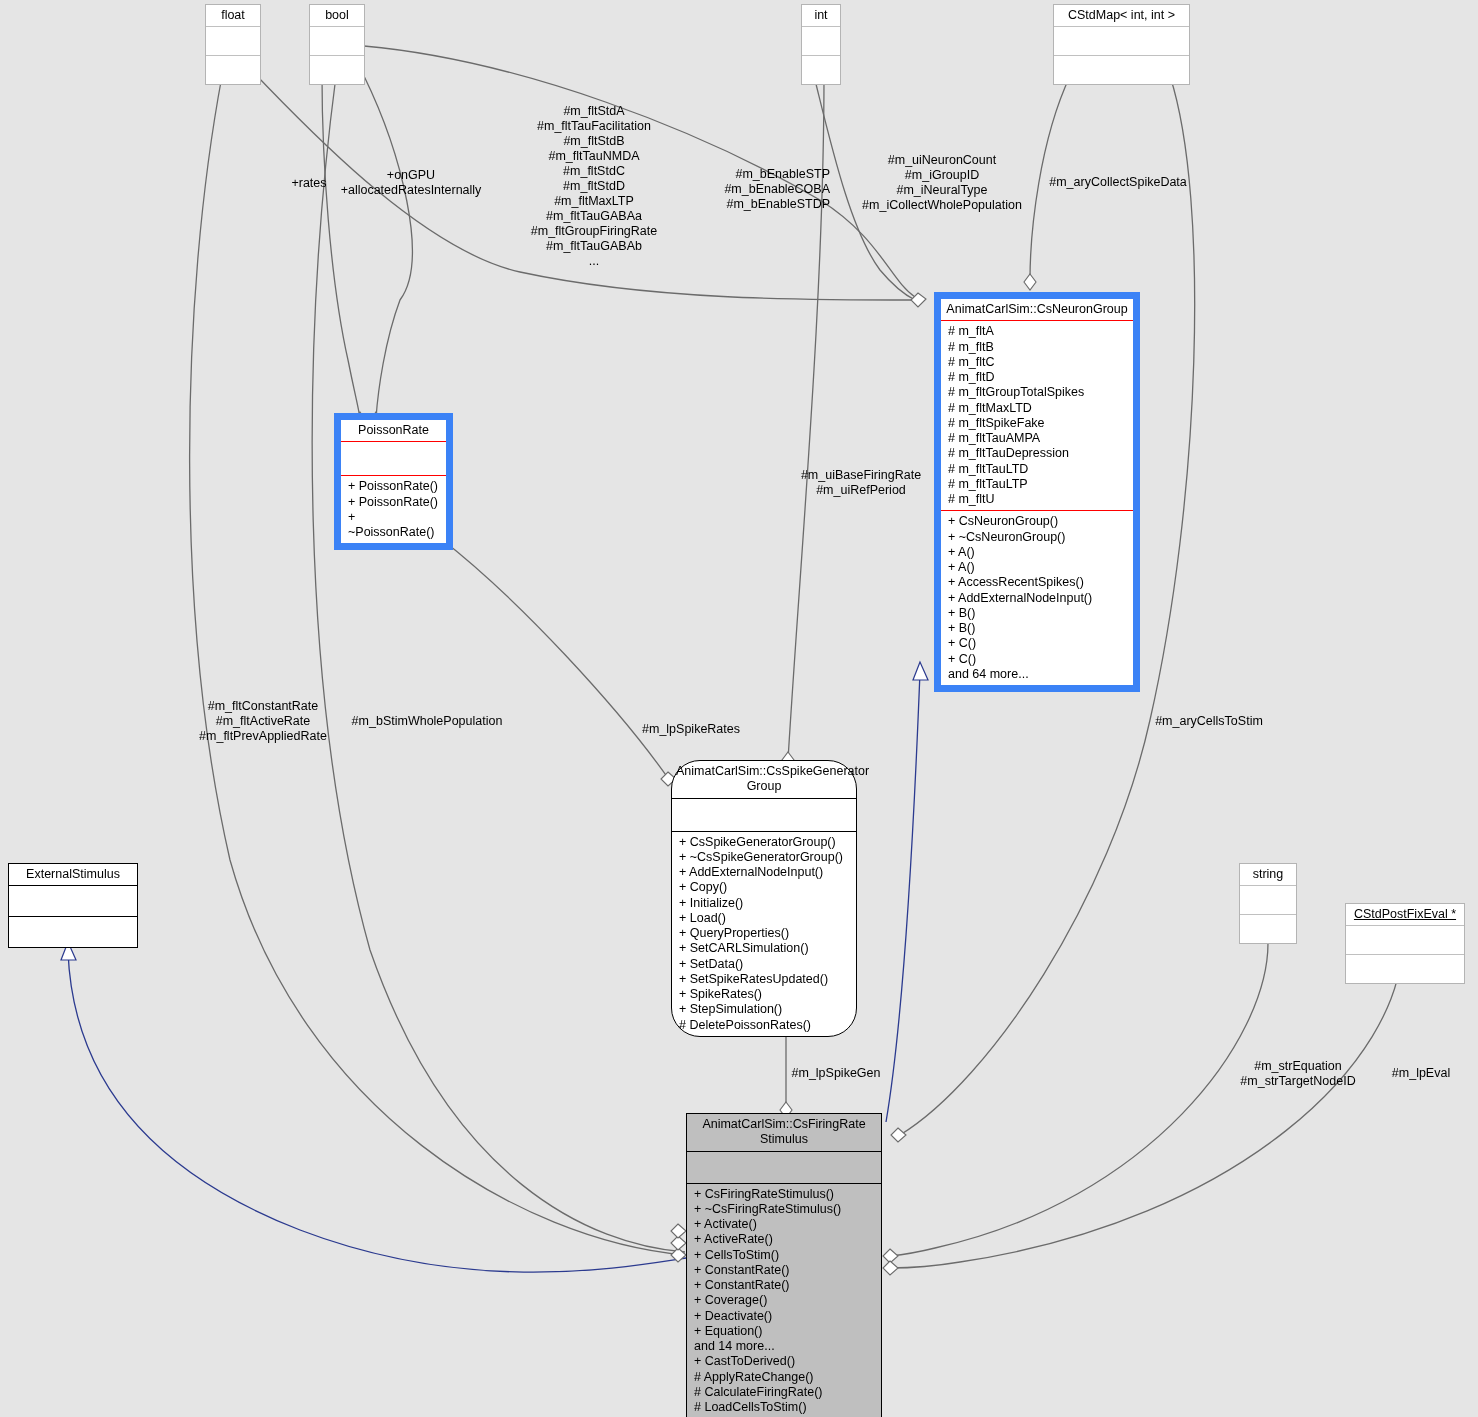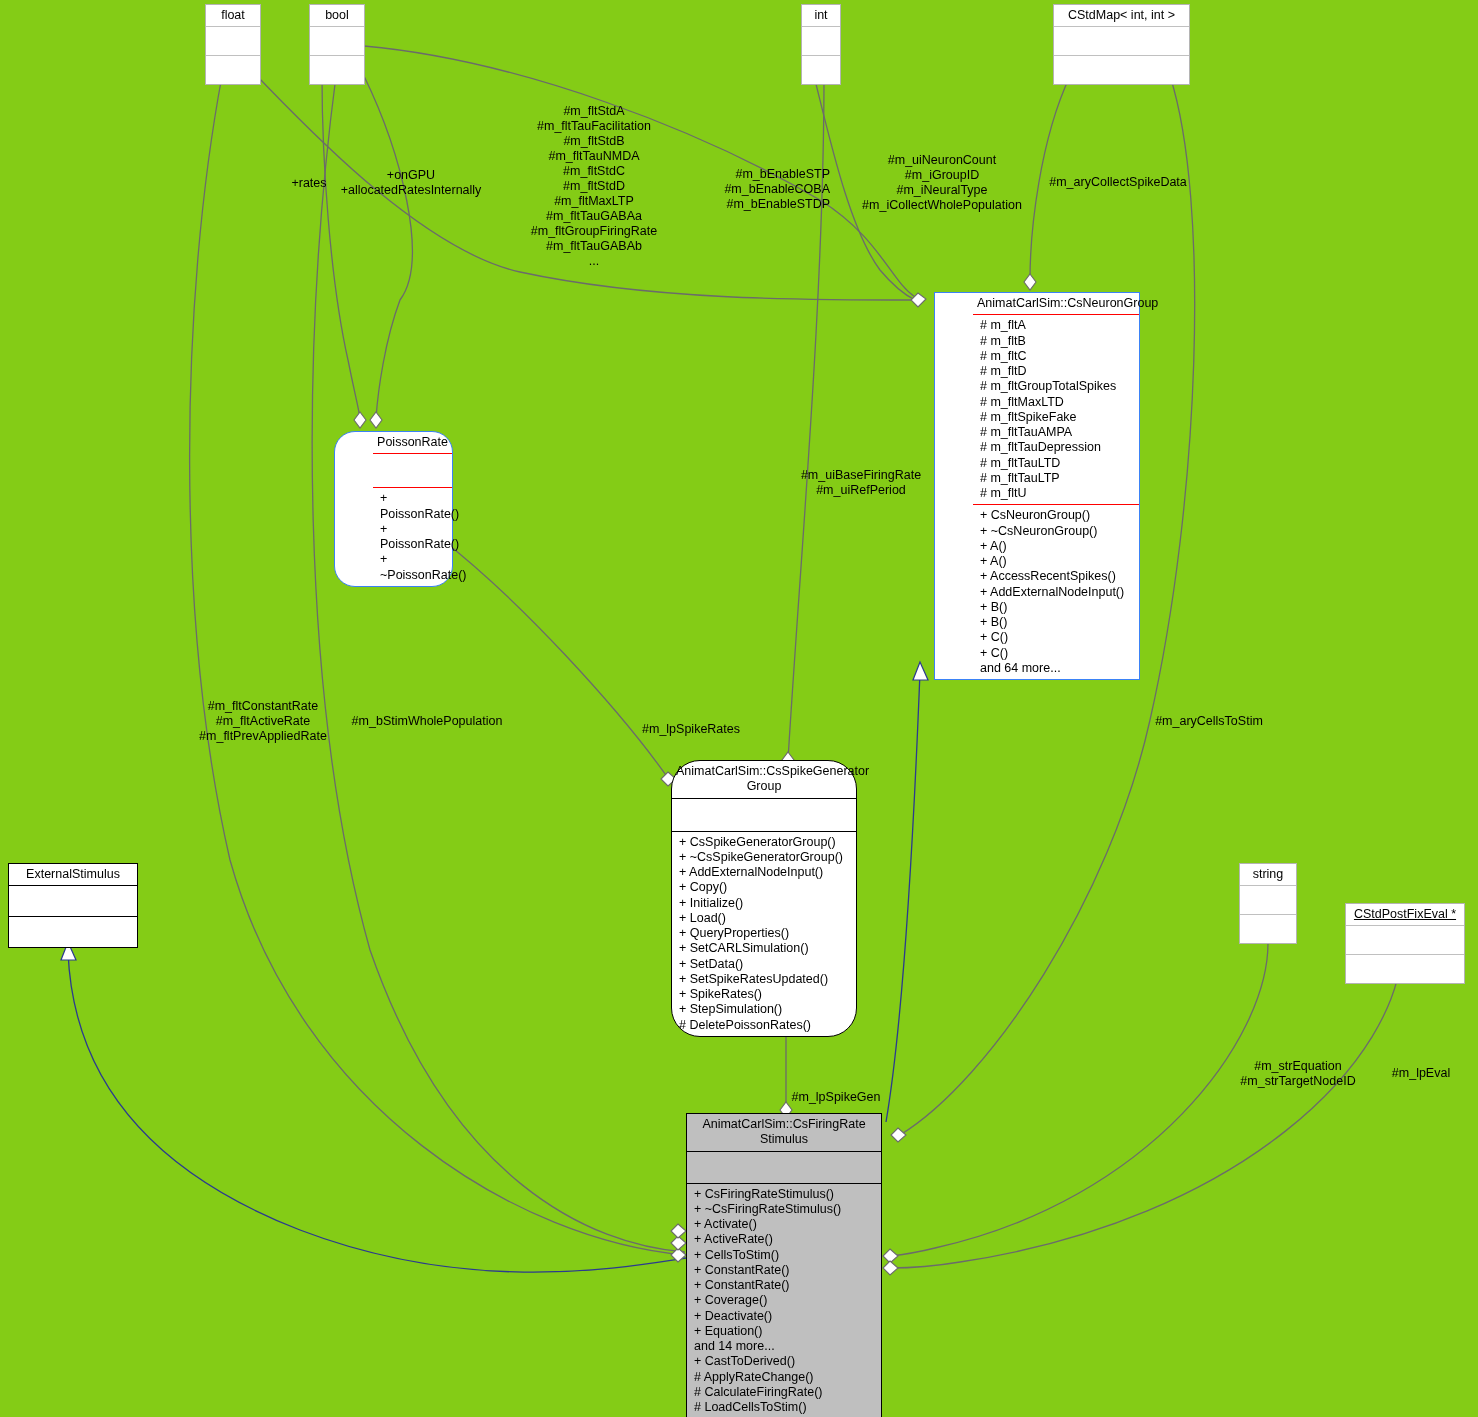--- a/index.html
+++ b/index.html
@@ -7,21 +7,21 @@
     padding: 0;
     background: #ffffff;
   }
   body {
     font-family: "Liberation Sans", sans-serif;
   }
   #canvas {
     position: relative;
     width: 1478px;
     height: 1417px;
-    background: #84cc16;
+    background: #e5e5e5;
     overflow: hidden;
   }
   #edges {
     position: absolute;
     left: 0;
     top: 0;
     width: 1478px;
     height: 1417px;
     pointer-events: none;
   }
@@ -29,21 +29,21 @@
     position: absolute;
     box-sizing: border-box;
     background: #ffffff;
     border: 1px solid #c0c0c0;
     font-size: 12.5px;
     color: #000000;
     line-height: 1.22;
   }
   .node.plain { border: 1px solid #b4b4b4; }
   .node.black { border: 1px solid #000000; }
-  .node.red   { border: 1px solid #3b82f6; padding-left: 38px; }
+  .node.red   { border: 7px solid #3b82f6; }
   .node.gray  { border: 1px solid #000000; background: #bfbfbf; }
   .node .title {
     text-align: center;
     padding: 3px 4px 3px 4px;
     white-space: pre-line;
   }
   .node .sep {
     border-top: 1px solid #c0c0c0;
     height: 0;
   }
@@ -157,21 +157,21 @@
   </div>
 
   <div class="node plain" style="left:1053px; top:4px; width:137px;">
     <div class="title">CStdMap&lt; int, int &gt;</div>
     <div class="sep"></div>
     <div class="attrs empty"></div>
     <div class="sep"></div>
     <div class="ops empty"></div>
   </div>
 
-  <div class="node red" style="left:334px; top:431px; width:119px;border-radius:21px;">
+  <div class="node red" style="left:334px; top:413px; width:119px;">
     <div class="title">PoissonRate</div>
     <div class="sep"></div>
     <div class="attrs empty" style="height:27px;"></div>
     <div class="sep"></div>
     <div class="ops">+ PoissonRate()
 + PoissonRate()
 + ~PoissonRate()</div>
   </div>
 
   <div class="node red" style="left:934px; top:292px; width:206px;">
@@ -305,20 +305,20 @@
   <div class="edge-label" style="left:183px; top:699px; width:160px;">#m_fltConstantRate
 #m_fltActiveRate
 #m_fltPrevAppliedRate</div>
 
   <div class="edge-label" style="left:348px; top:714px; width:158px;">#m_bStimWholePopulation</div>
 
   <div class="edge-label" style="left:641px; top:714px; width:100px;margin-top:8px;">#m_lpSpikeRates</div>
 
   <div class="edge-label" style="left:1147px; top:714px; width:124px;">#m_aryCellsToStim</div>
 
-  <div class="edge-label" style="left:788px; top:1066px; width:96px;margin-top:24px;">#m_lpSpikeGen</div>
+  <div class="edge-label" style="left:788px; top:1066px; width:96px;">#m_lpSpikeGen</div>
 
   <div class="edge-label" style="left:1233px; top:1059px; width:130px;">#m_strEquation
 #m_strTargetNodeID</div>
 
   <div class="edge-label" style="left:1386px; top:1066px; width:70px;">#m_lpEval</div>
 
 </div>
 
 </body></html>

